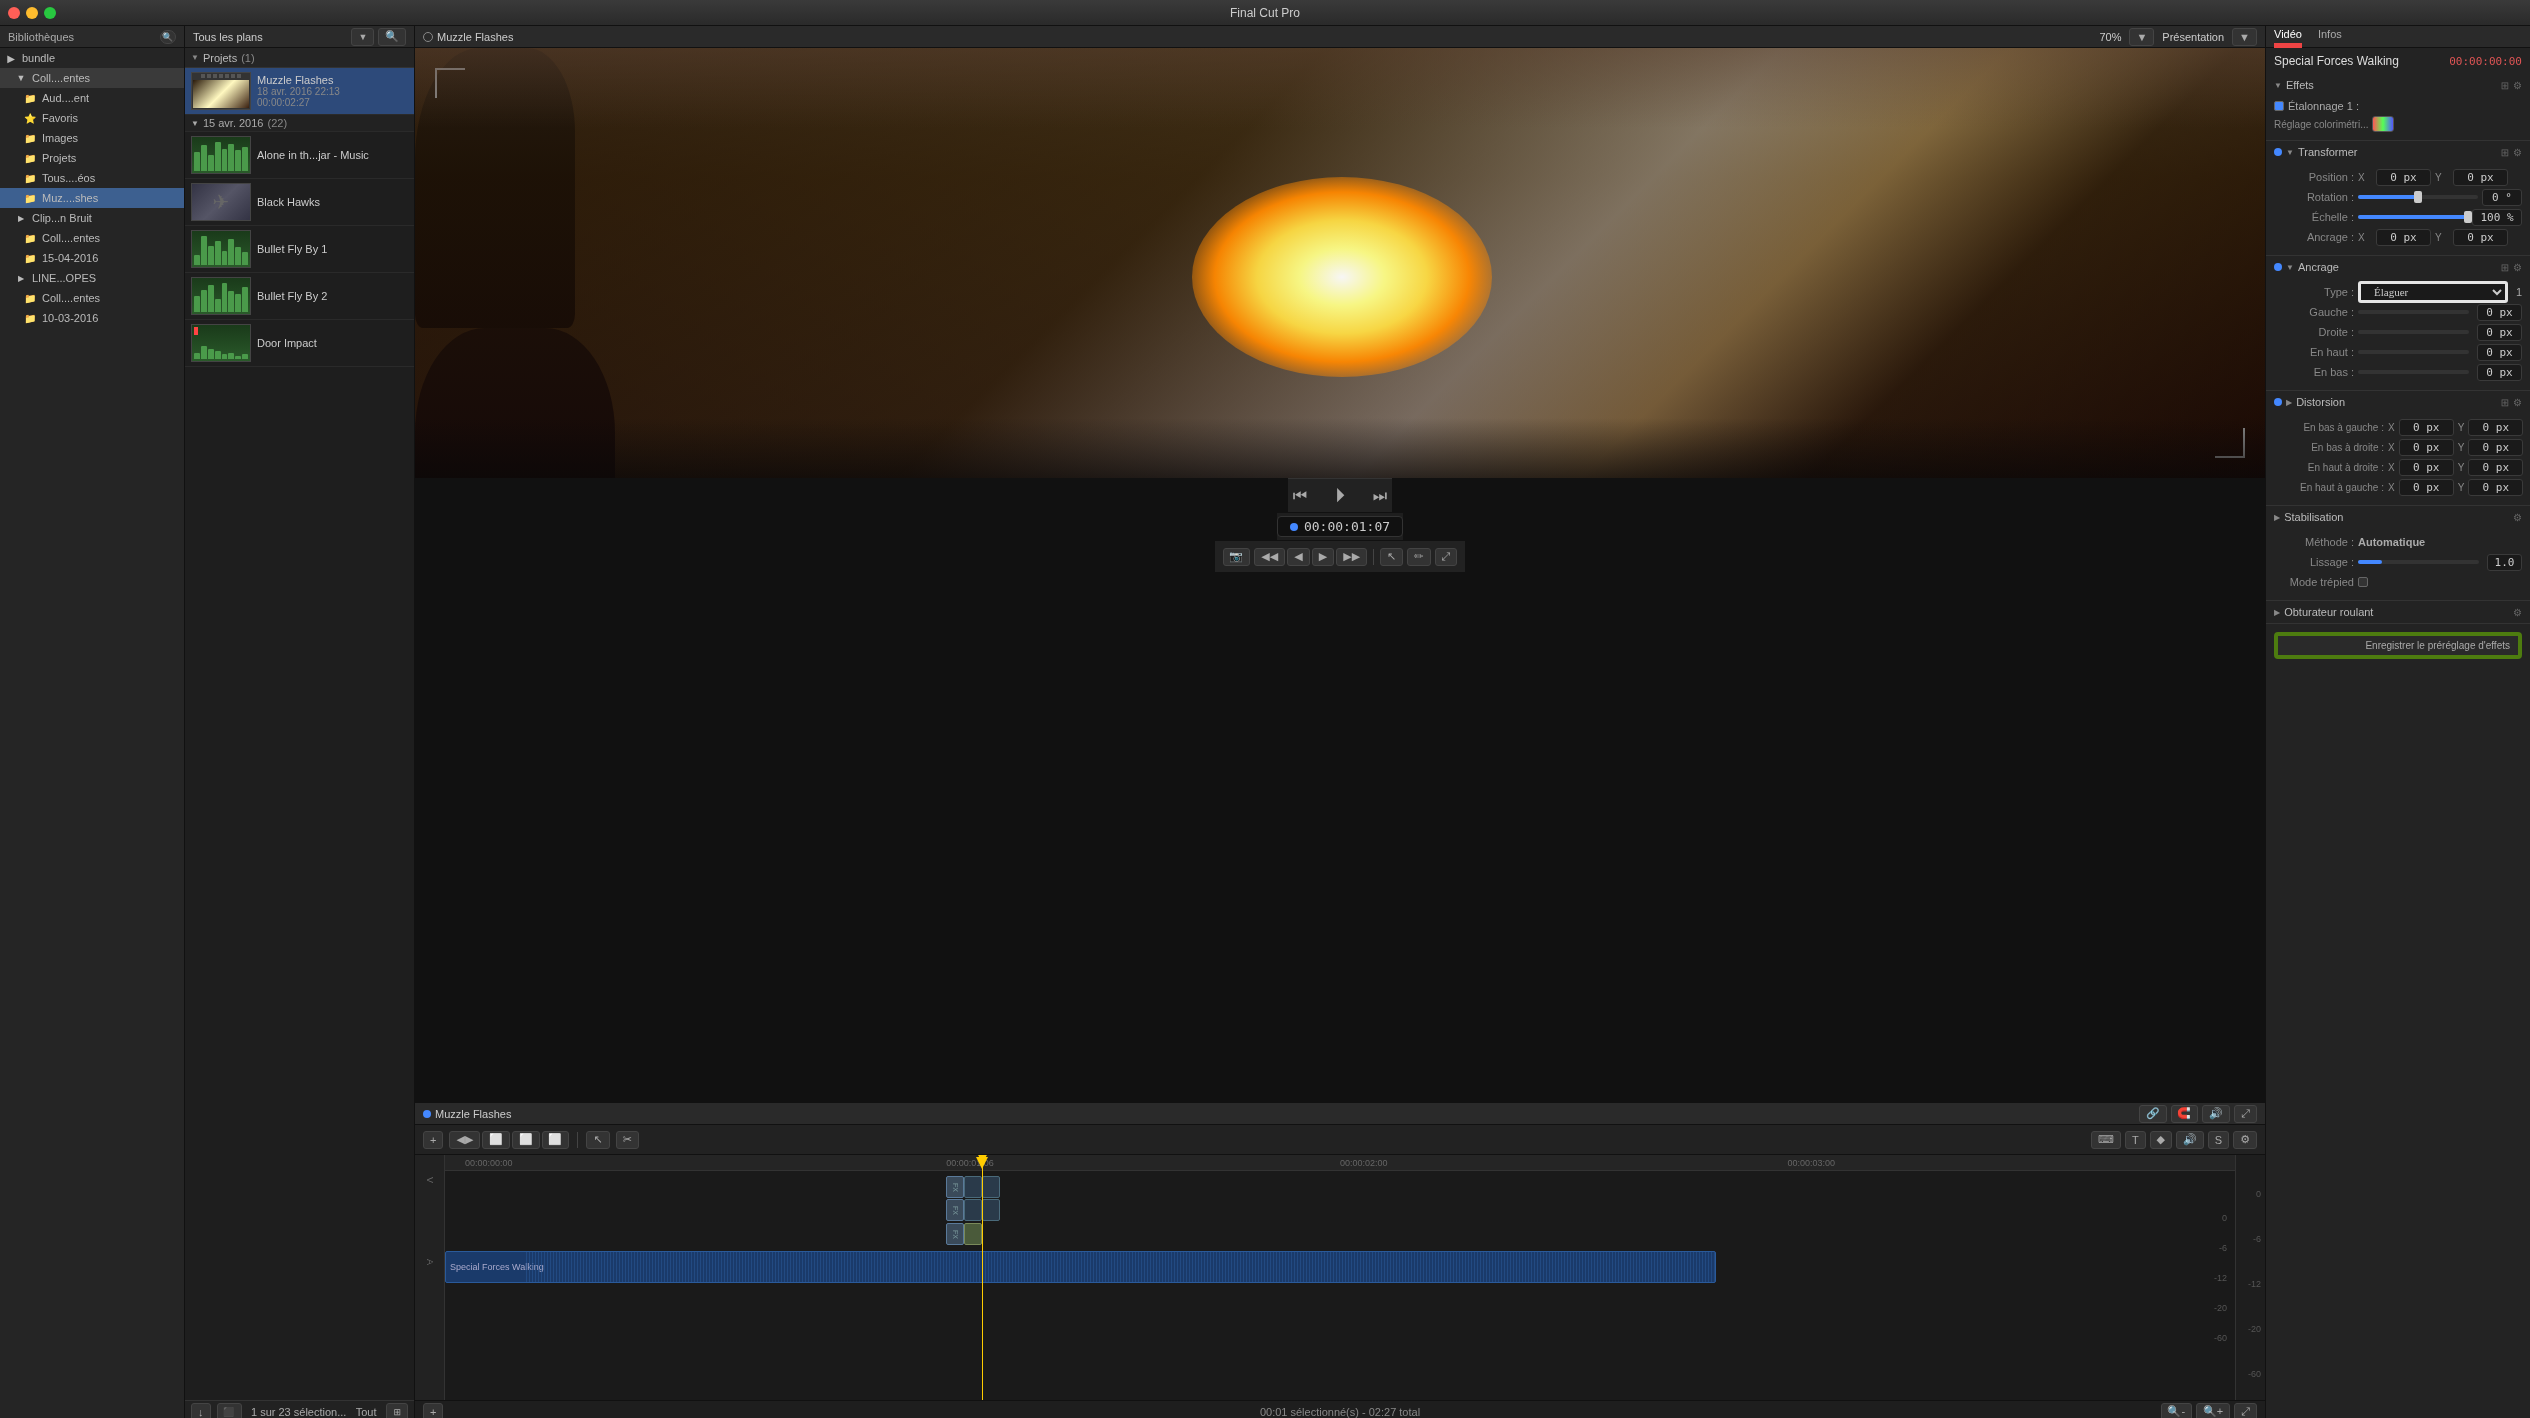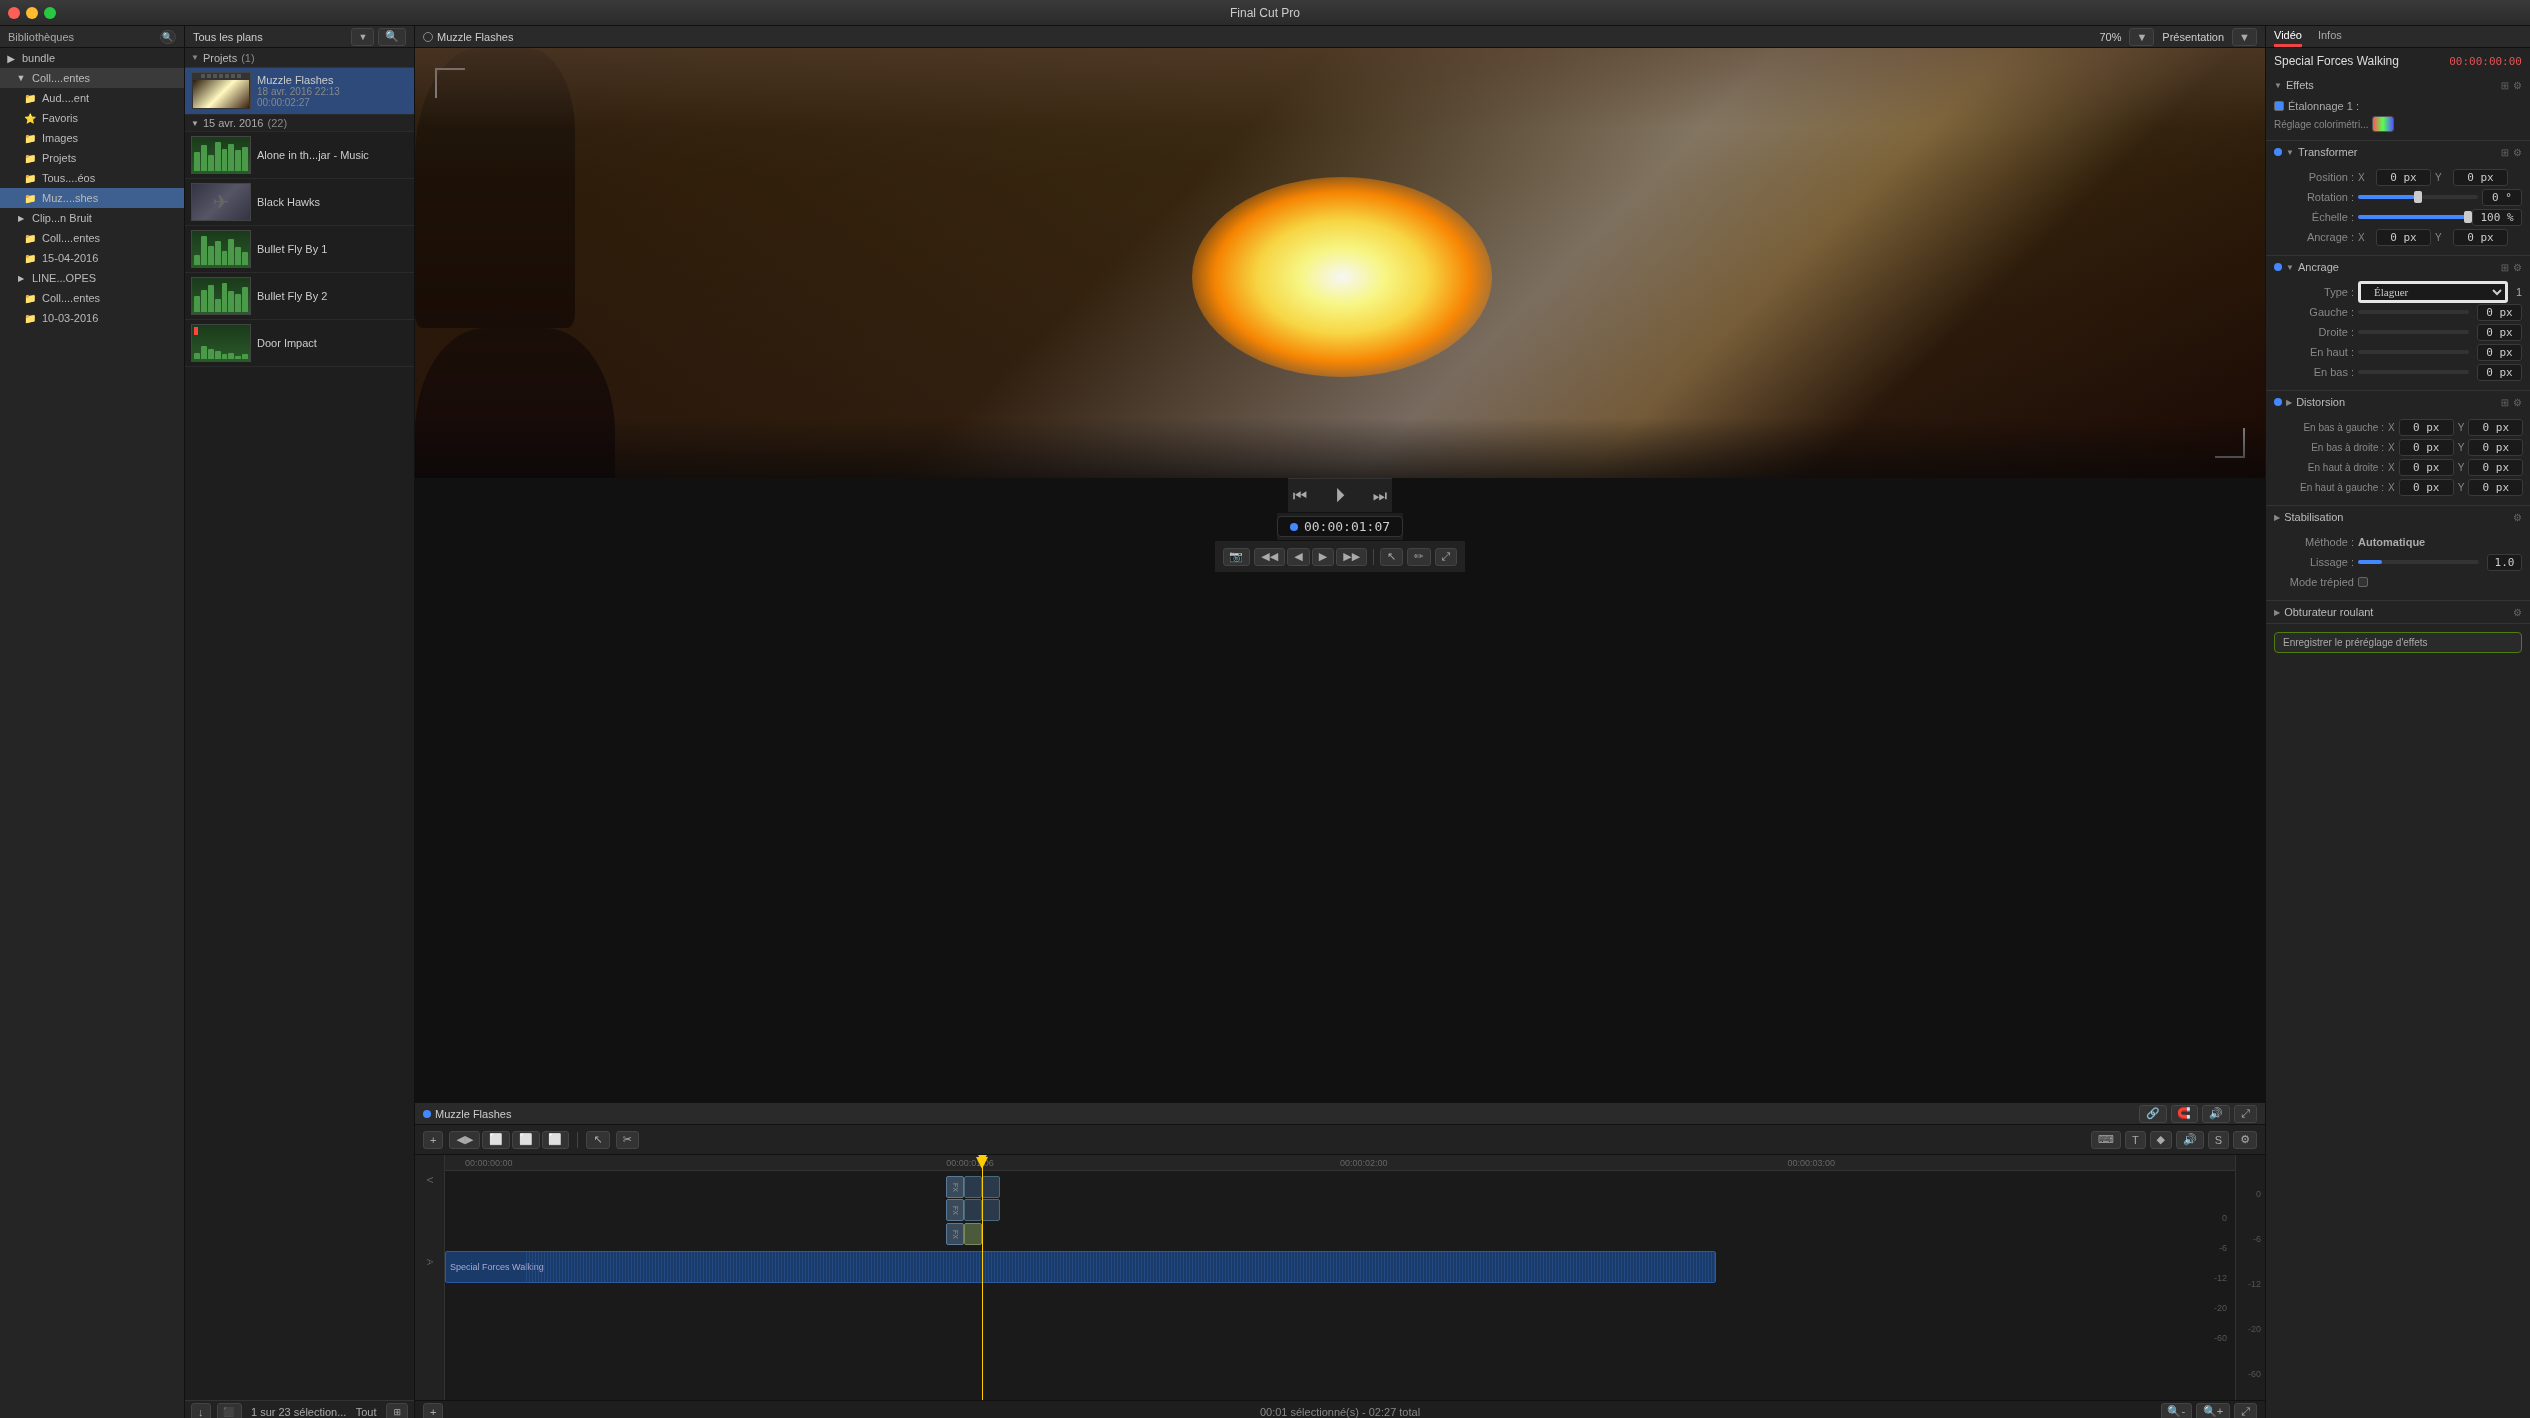--- a/index.html
+++ b/index.html
@@ -355,21 +355,21 @@
     #inspector-tabs {
       display: flex;
       gap: 16px;
     }
     .inspector-tab {
       color: #aaa;
       font-size: 11px;
       cursor: pointer;
       padding: 3px 0;
     }
-    .inspector-tab.active { color: #fff; border-bottom: 3px solid #ef4444; }
+    .inspector-tab.active { color: #fff; border-bottom: 5px solid #ef4444; }
     #inspector-title {
       padding: 6px 8px;
       display: flex;
       align-items: center;
       justify-content: space-between;
     }
     #inspector-title .clip-name { color: #ddd; font-size: 12px; font-weight: 500; }
     #inspector-title .timecode { color: #e05555; font-size: 11px; font-family: monospace; }
     .inspector-section {
       border-bottom: 1px solid #333;
@@ -1214,17 +1214,17 @@
 
     <div class="inspector-section">
       <div class="inspector-section-header">
         <span class="triangle">▶</span>
         <span class="label">Obturateur roulant</span>
         <span style="font-size:10px;color:#666;margin-left:auto;">⚙</span>
       </div>
     </div>
 
     <div style="padding:8px;">
-      <button style="width:100%;background:#2a2a2a;border:1px solid #4d7c0f;border-radius:4px;color:#aaa;font-size:10px;padding:4px 8px;cursor:pointer;text-align:left;">Enregistrer le préréglage d'effets</button>
+      <button style="width:100%;background:#2a2a2a;border:4px solid #4d7c0f;border-radius:4px;color:#aaa;font-size:10px;padding:4px 8px;cursor:pointer;text-align:right;">Enregistrer le préréglage d'effets</button>
     </div>
   </div>
 
 </div>
 
 </body></html>

